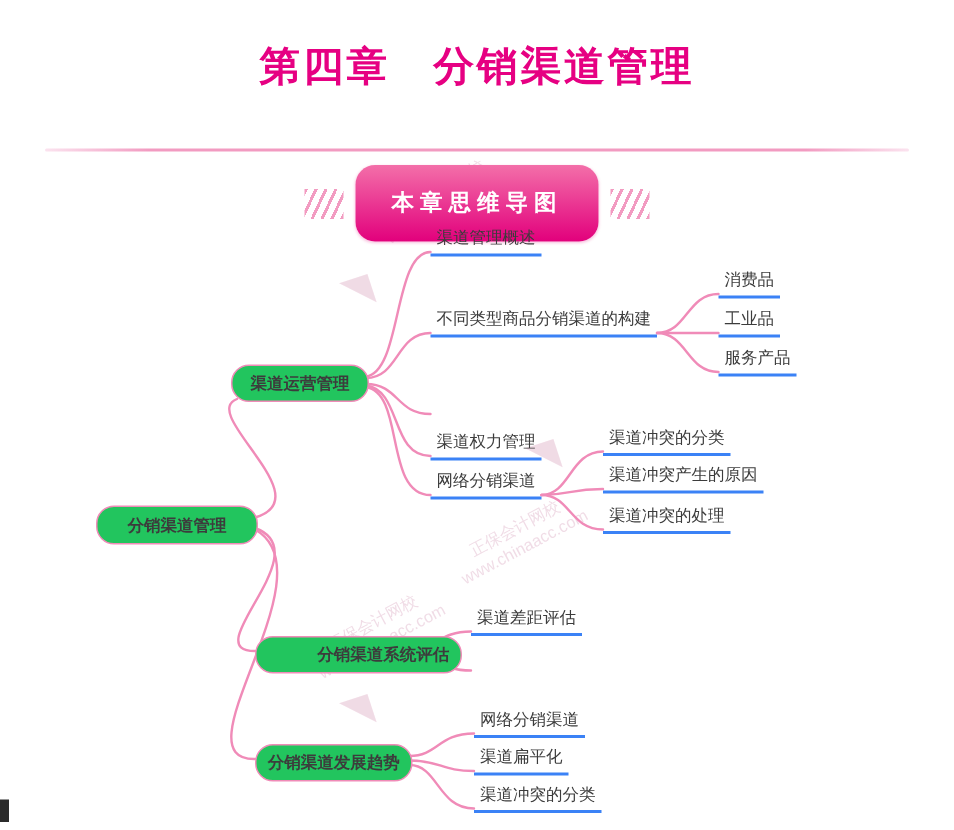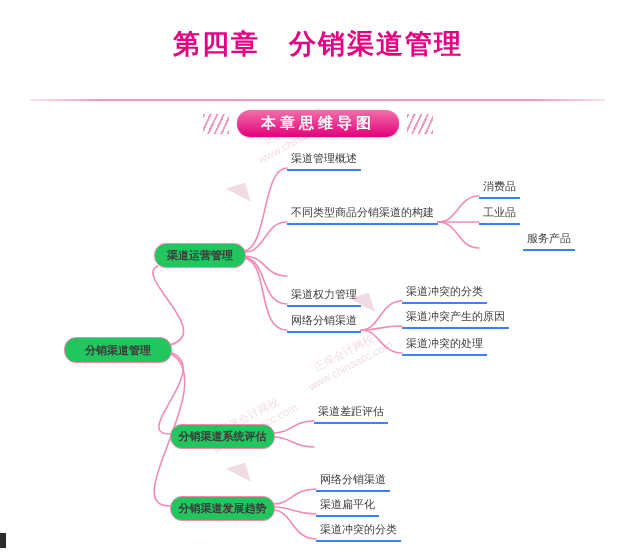--- a/index.html
+++ b/index.html
@@ -9,21 +9,21 @@
 
   .title{position:absolute;top:26px;left:0;width:100%;text-align:center;
          font-size:27px;font-weight:bold;color:#e60082;letter-spacing:2px;}
 
   .divider{position:absolute;top:99px;left:30px;right:30px;height:2px;border-radius:2px;
            background:linear-gradient(90deg,#fbe3ef,#f29bc1 12%,#f29bc1 88%,#fbe3ef);}
 
   .banner-wrap{position:absolute;top:110px;left:0;width:100%;
                display:flex;justify-content:center;align-items:center;gap:8px;}
   .banner{background:linear-gradient(180deg,#f36fa9,#e2007c);color:#fff;font-weight:bold;
-          font-size:15px;letter-spacing:4px;padding:4px 24px;border-radius:13px;
+          font-size:15px;letter-spacing:4px;padding:16px 24px;border-radius:13px;
           box-shadow:0 1px 2px rgba(226,0,124,.25);}
   .stripes{width:26px;height:20px;
            background:repeating-linear-gradient(115deg,#f29bc1 0 2px,transparent 2px 6px);}
 
   .node{position:absolute;border:1.5px solid #f08bb8;border-radius:12px;background:#22c55e;
         color:#3c3c3c;font-weight:bold;font-size:11px;
         display:flex;align-items:center;justify-content:center;white-space:nowrap;z-index:3;}
 
   .leaf{position:absolute;font-size:11px;font-weight:normal;color:#3c3c3c;
         padding:0 4px 3px 4px;border-bottom:2px solid #3b82f6;white-space:nowrap;z-index:3;}
@@ -93,28 +93,28 @@
     <path d="M273,437 C292,437 292,447 314,447"></path>
 
     <path d="M273,504 C292,504 292,489 316,489"></path>
     <path d="M273,507 C294,507 294,514 316,514"></path>
     <path d="M273,510 C292,510 292,539 316,539"></path>
   </svg>
 
   <div class="node" style="left:64px;top:337px;width:106px;height:24px;">分销渠道管理</div>
 
   <div class="node" style="left:154px;top:243px;width:90px;height:23px;">渠道运营管理</div>
-  <div class="node" style="left:170px;top:424px;width:103px;height:23px;">分销渠道系统评估</div>
+  <div class="node" style="left:170px;top:424px;width:103px;height:23px;padding-left:33px;">分销渠道系统评估</div>
   <div class="node" style="left:170px;top:496px;width:103px;height:23px;">分销渠道发展趋势</div>
 
   <div class="leaf" style="left:287px;top:151px;">渠道管理概述</div>
   <div class="leaf" style="left:287px;top:205px;">不同类型商品分销渠道的构建</div>
   <div class="leaf" style="left:479px;top:179px;">消费品</div>
   <div class="leaf" style="left:479px;top:205px;">工业品</div>
-  <div class="leaf" style="left:479px;top:231px;margin-left:44px;">服务产品</div>
+  <div class="leaf" style="left:479px;top:231px;">服务产品</div>
   <div class="leaf" style="left:287px;top:287px;">渠道权力管理</div>
   <div class="leaf" style="left:287px;top:313px;">网络分销渠道</div>
   <div class="leaf" style="left:402px;top:284px;">渠道冲突的分类</div>
   <div class="leaf" style="left:402px;top:309px;">渠道冲突产生的原因</div>
   <div class="leaf" style="left:402px;top:336px;">渠道冲突的处理</div>
 
   <div class="leaf" style="left:314px;top:404px;">渠道差距评估</div>
 
   <div class="leaf" style="left:316px;top:472px;">网络分销渠道</div>
   <div class="leaf" style="left:316px;top:497px;">渠道扁平化</div>

